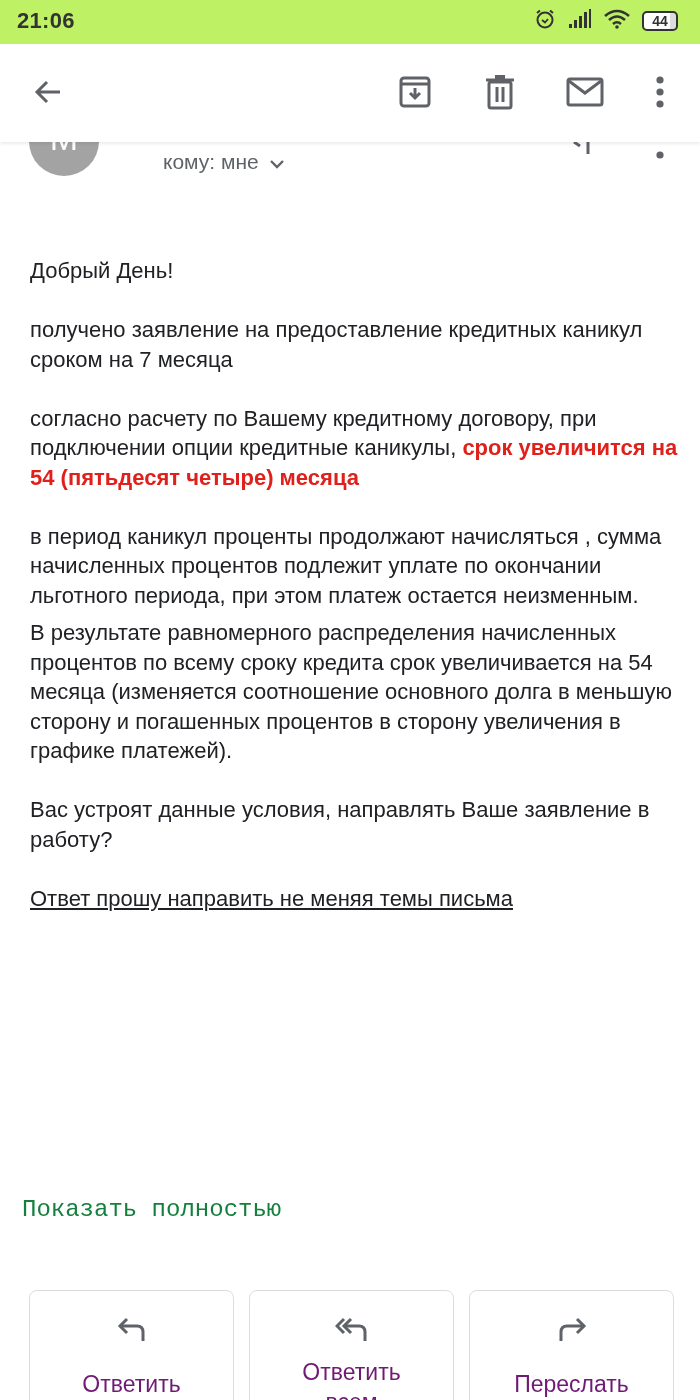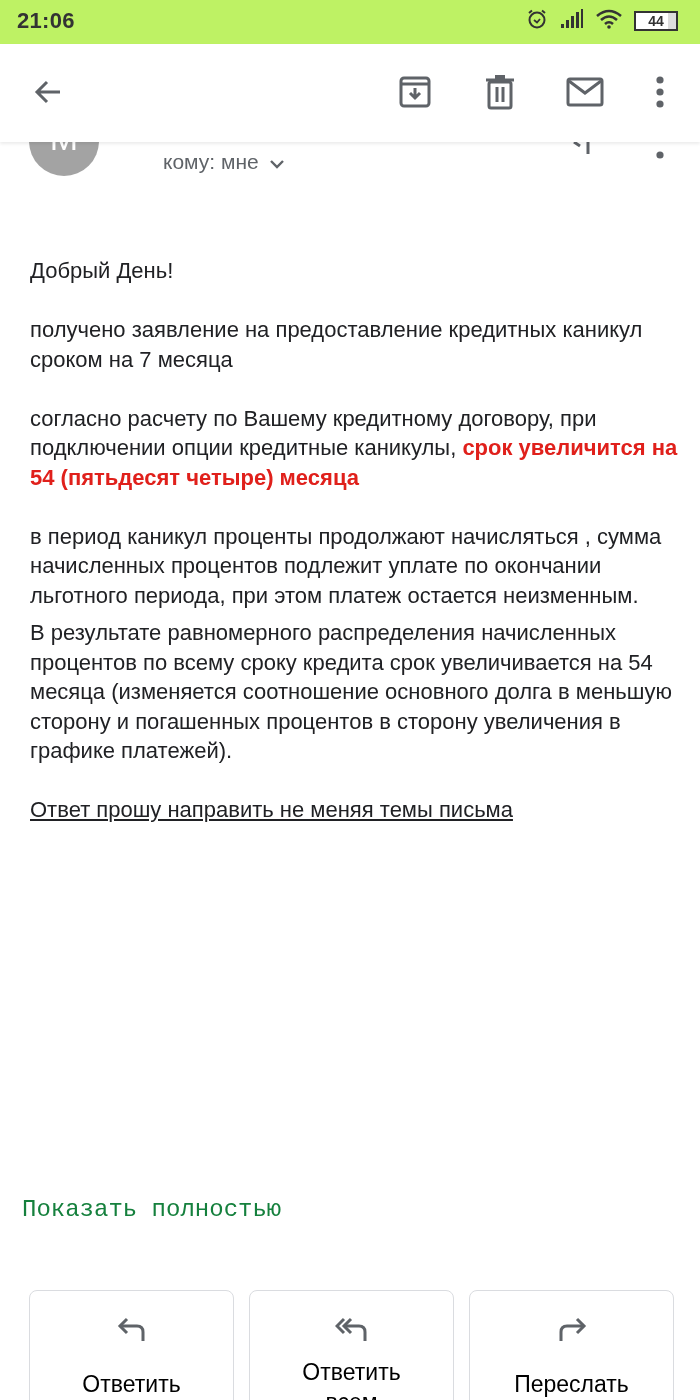--- a/index.html
+++ b/index.html
@@ -13,21 +13,21 @@
       position: absolute; left: 0; top: 0; width: 700px; height: 44px;
       background: #bef264;
     }
     .status-time {
       position: absolute; left: 17px; top: 8px;
       font-size: 22px; font-weight: bold; color: #333;
       letter-spacing: 0.3px;
     }
     .status-icons { position: absolute; right: 22px; top: 8px; height: 26px; display: flex; align-items: center; gap: 12px; }
     .battery {
-      width: 44px; height: 20px; border: 2px solid #333; border-radius: 0;
+      width: 36px; height: 20px; border: 2px solid #333; border-radius: 5px;
       font-size: 14px; font-weight: bold; color: #333;
       display: flex; align-items: center; justify-content: center;
       background: linear-gradient(90deg, #fff 0 80%, #ddd 80%);
     }
     .appbar {
       position: absolute; left: 0; top: 44px; width: 700px; height: 98px;
       background: #fff;
       box-shadow: 0 2px 3px rgba(0,0,0,0.08);
       z-index: 5;
     }
@@ -57,21 +57,21 @@
       position: absolute; left: 22px; top: 1196px; font-size: 24px; color: #15803d; font-family: Liberation Mono, monospace;
     }
     .actions {
       position: absolute; left: 29px; top: 1290px; display: flex; gap: 15px;
     }
     .action {
       width: 205px; height: 140px; border: 1.5px solid #dadce0; border-radius: 8px;
       background: #fff; display: flex; flex-direction: column; align-items: center;
       padding-top: 26px; color: #5f6368;
     }
-    .action .lbl { font-size: 23px; color: #000000; text-align: center; line-height: 30px; }
+    .action .lbl { font-size: 23px; color: #701a75; text-align: center; line-height: 30px; }
     .action .ic { height: 34px; margin-bottom: 18px; }
     .action.multi .ic { margin-bottom: 6px; }
   </style>
 </head>
 <body>
 
 <div class="statusbar">
   <div class="status-time">21:06</div>
   <div class="status-icons">
     <span>
@@ -161,20 +161,21 @@
       </svg>
   </div>
 </div>
 
 <div class="body">
   <p>Добрый День!</p>
   <p>получено заявление на предоставление кредитных каникул сроком на 7 месяца</p>
   <p><span>согласно расчету по Вашему кредитному договору, при подключении опции кредитные каникулы, </span><span class="red">срок увеличится на 54 (пятьдесят четыре) месяца</span></p>
   <p class="tight">в период каникул проценты продолжают начисляться , сумма начисленных процентов подлежит уплате по окончании льготного периода, при этом платеж остается неизменным.</p>
   <p>В результате равномерного распределения начисленных процентов по всему сроку кредита срок увеличивается на 54 месяца (изменяется соотношение основного долга в меньшую сторону и погашенных процентов в сторону увеличения в графике платежей).</p>
+  <p>Вас устроят данные условия, направлять Ваше заявление в работу?</p>
   <p class="u" style="margin-bottom:37px;">Ответ прошу направить не меняя темы письма</p>
 </div>
 
 <div class="show-full">Показать полностью</div>
 
 <div class="actions">
   <div class="action">
     <div class="ic">
       <svg width="30" height="26" viewBox="0 0 30 26">
           <path d="M10 2 L3 9 L10 16" fill="none" stroke="#5f6368" stroke-width="3"></path>

